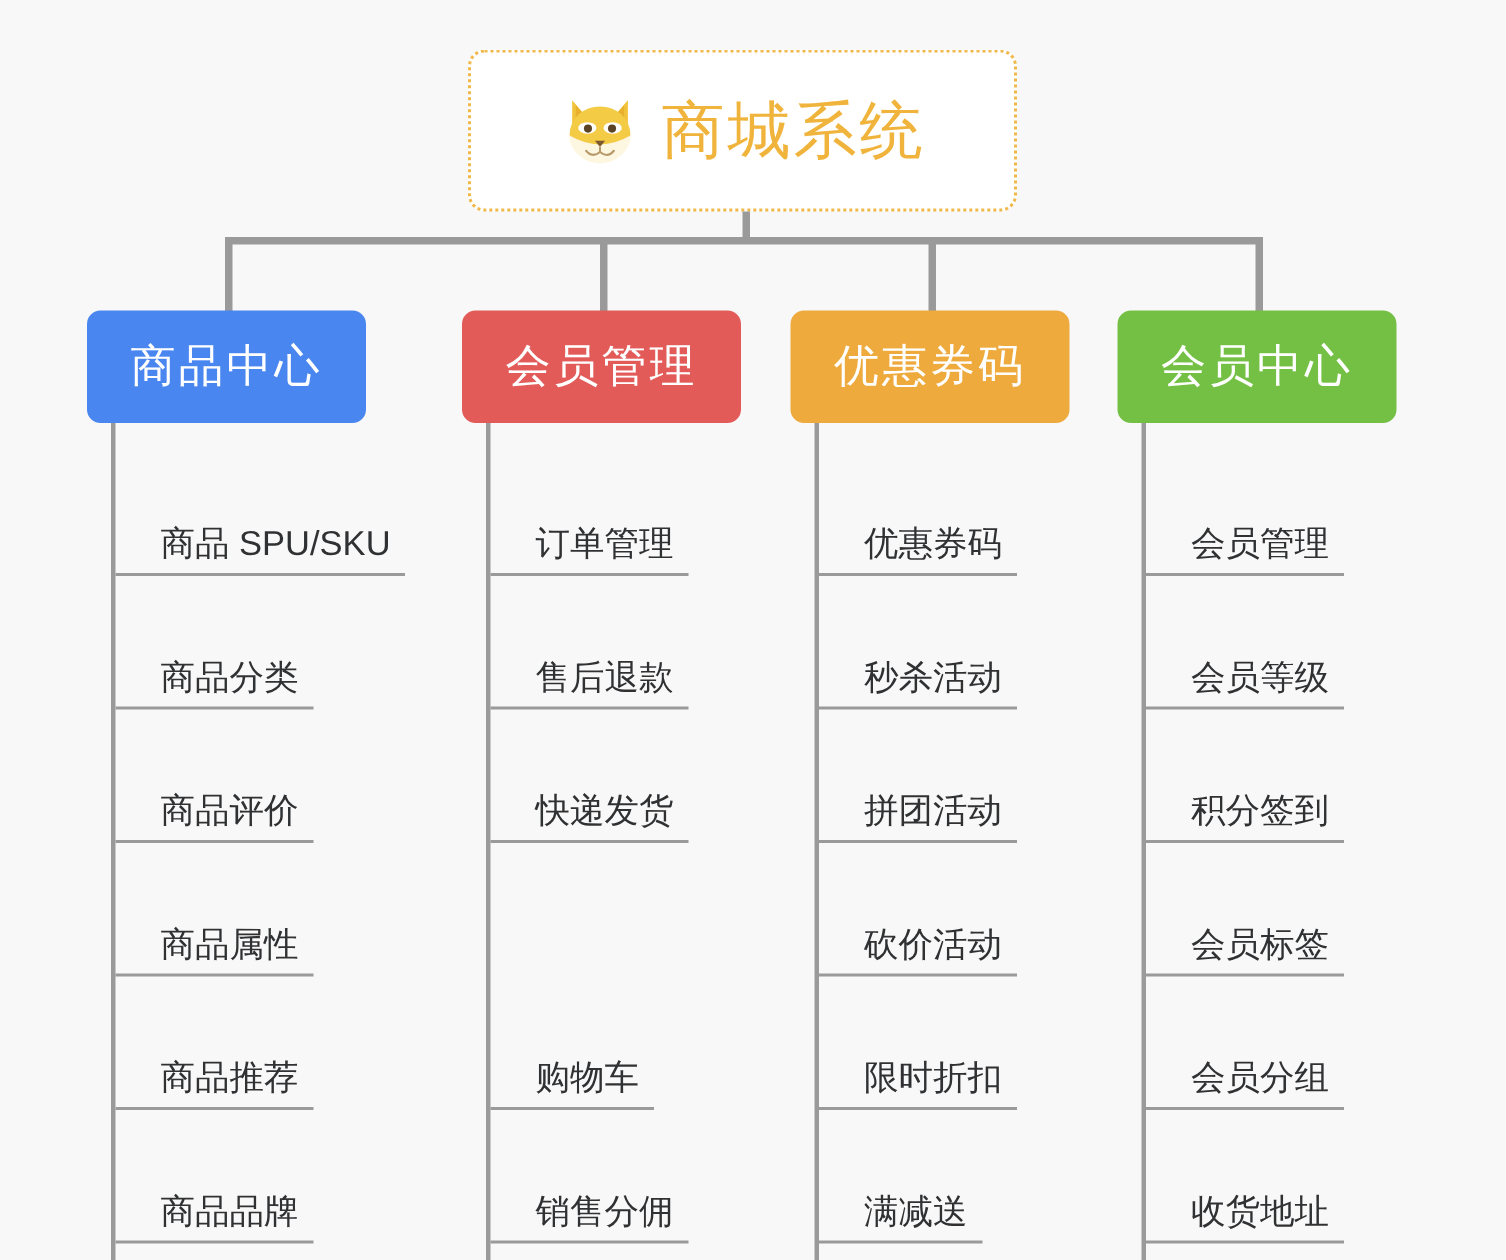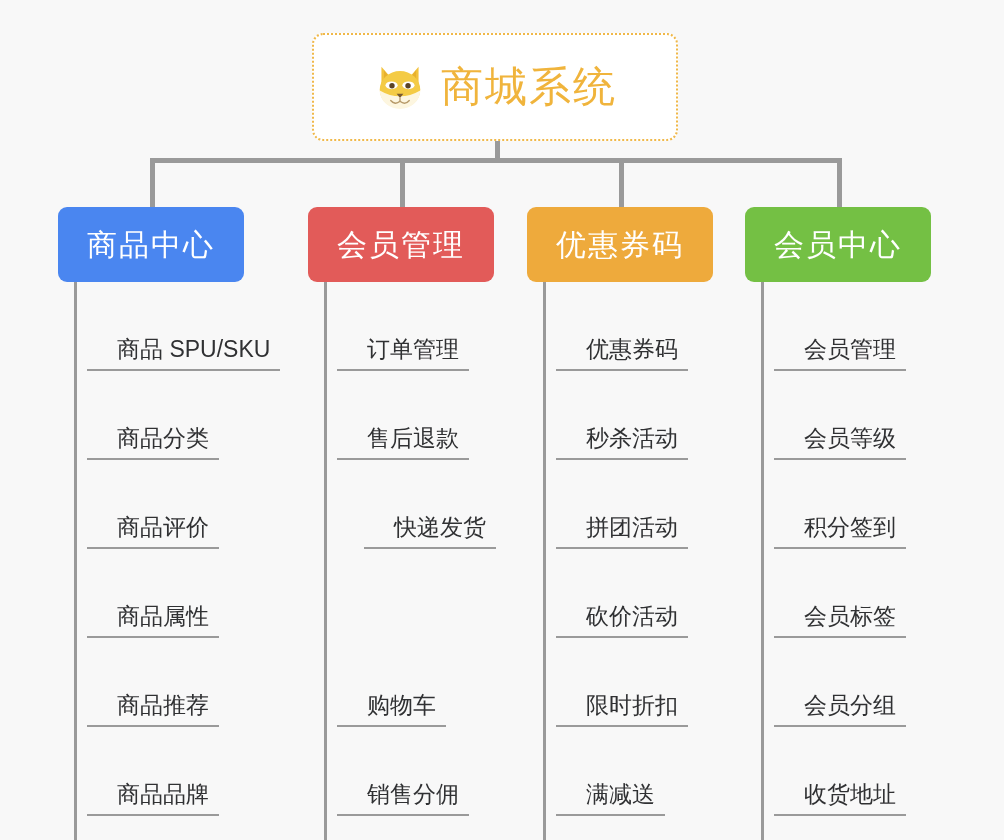--- a/index.html
+++ b/index.html
@@ -104,22 +104,22 @@
   .trunk {
     position: absolute;
     left: 0;
     top: 0;
     width: 3px;
     height: 558px;
     background: #9a9a9a;
   }
   .leaf {
     position: absolute;
-    left: 13px;
-    height: 89px;
+    left: 3px;
+    height: 102px;
     display: flex;
     flex-direction: column;
     justify-content: flex-end;
     box-sizing: border-box;
   }
   .leaf-inner {
     display: inline-block;
     border-bottom: 2px solid #9a9a9a;
     padding: 0 10px 7px 30px;
     white-space: nowrap;
@@ -197,21 +197,21 @@
       <span class="col-header-label">会员管理</span>
     </div>
     <div class="col-body">
       <div class="trunk" style="background: rgb(154, 154, 154);"></div>
       <div class="leaf" style="top:0px;">
           <span class="leaf-inner" style="border-bottom-color: rgb(154, 154, 154);"><span class="leaf-label">订单管理</span></span>
         </div>
       <div class="leaf" style="top:89px;">
           <span class="leaf-inner" style="border-bottom-color: rgb(154, 154, 154);"><span class="leaf-label">售后退款</span></span>
         </div>
-      <div class="leaf" style="top:178px;padding-left:27px;">
+      <div class="leaf" style="top:178px;">
           <span class="leaf-inner" style="border-bottom-color: rgb(154, 154, 154);"><span class="leaf-label">快递发货</span></span>
         </div>
       <div class="leaf" style="top:356px;">
           <span class="leaf-inner" style="border-bottom-color: rgb(154, 154, 154);"><span class="leaf-label">购物车</span></span>
         </div>
       <div class="leaf" style="top:445px;">
           <span class="leaf-inner" style="border-bottom-color: rgb(154, 154, 154);"><span class="leaf-label">销售分佣</span></span>
         </div>
     </div>
   </div>

